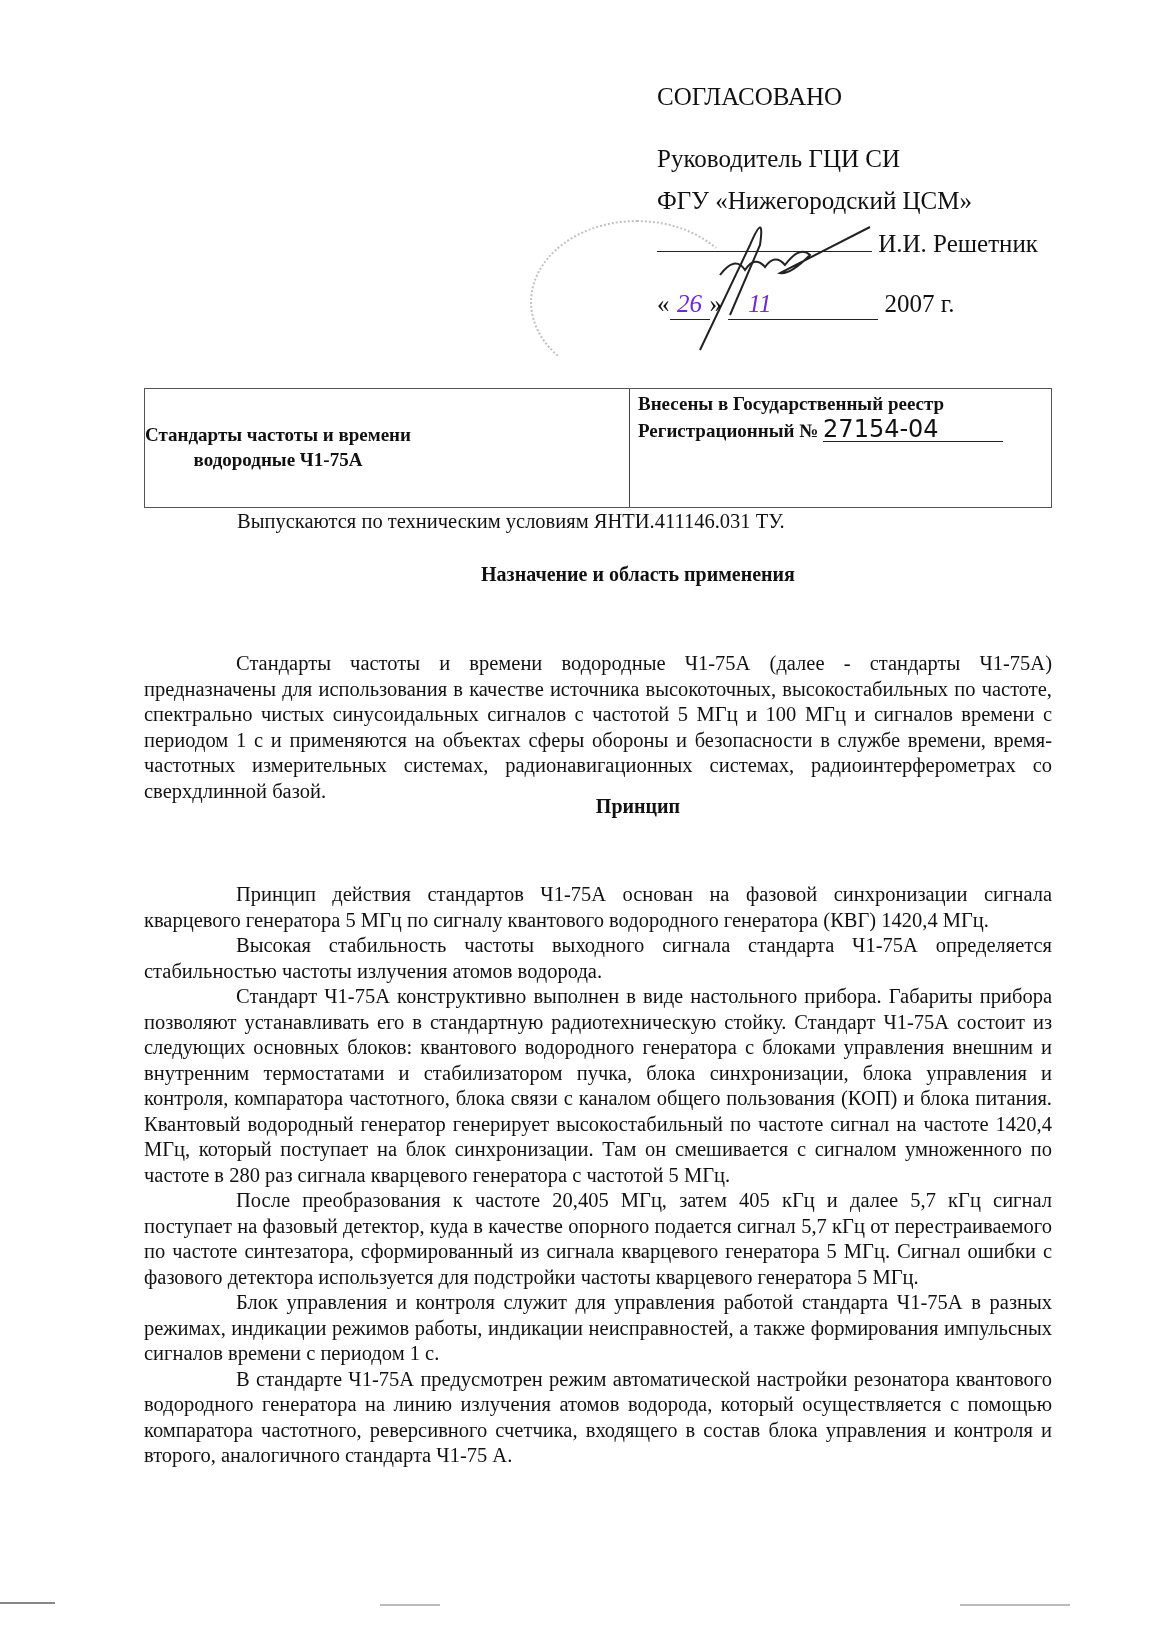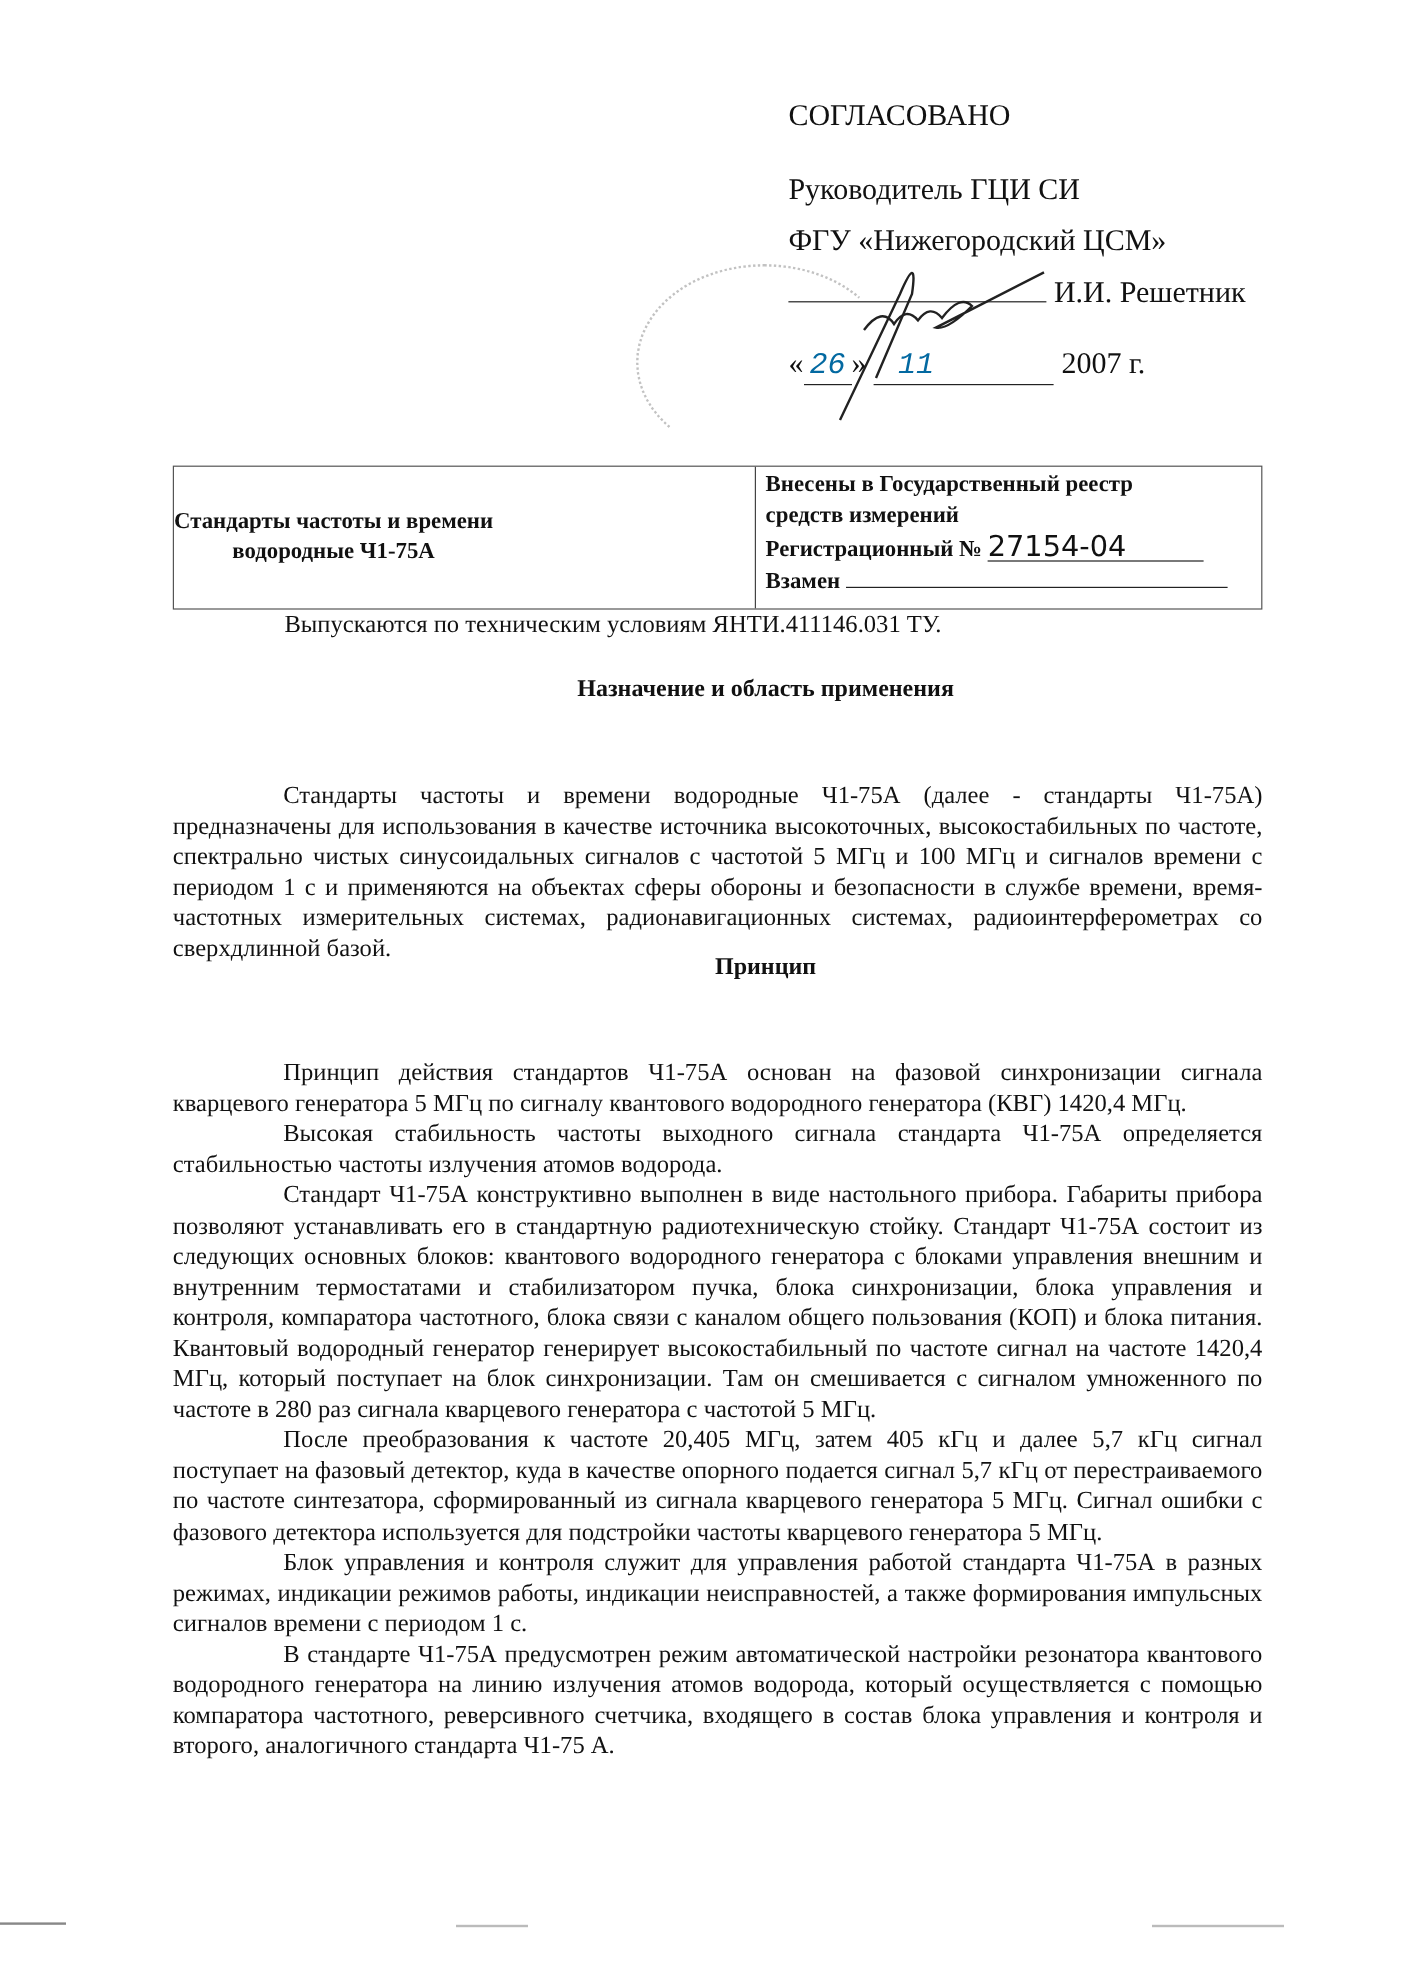--- a/index.html
+++ b/index.html
@@ -7,21 +7,21 @@
     width: 1172px; height: 1650px; position: relative; overflow: hidden;
     font-family: "Liberation Serif", "DejaVu Serif", serif;
     color: #111;
   }
   .abs { position: absolute; }
 
   
   .approval { left: 657px; top: 82px; font-size: 25px; line-height: 1.2; }
   .approval .line { position: absolute; left: 0; white-space: nowrap; }
   .sig-underline { display: inline-block; border-bottom: 1.5px solid #222; vertical-align: baseline; }
-  .hand { font-family: Liberation Mono, monospace; font-style: italic; color: #0369a1; }
+  .hand { font-family: Liberation Serif, serif; font-style: italic; color: #6d28d9; }
 
   
   .stamp {
     left: 530px; top: 220px; width: 210px; height: 160px;
     border: 2px dotted #9a9a9a; border-radius: 50%;
     border-right-color: transparent; border-bottom-color: transparent;
     opacity: 0.6;
   }
   .signature-scrawl { left: 690px; top: 205px; width: 190px; height: 150px; }
 
@@ -88,28 +88,23 @@
 
 <div class="abs reg-table">
   <div class="reg-left">
     <div>
       <div>Стандарты частоты и времени</div>
       <div>водородные Ч1-75А</div>
     </div>
   </div>
   <div class="reg-right">
     <div>Внесены в Государственный реестр</div>
-    <div>средств измерений</div>
     <div>
       <span>Регистрационный №</span>
       <span class="reg-number">27154-04</span>
-    </div>
-    <div>
-      <span>Взамен</span>
-      <span class="blank-line"></span>
     </div>
   </div>
 </div>
 
 <div class="abs tu-line">Выпускаются по техническим условиям ЯНТИ.411146.031 ТУ.</div>
 
 <div class="section-heading" style="top:563px;">
   <span>Назначение и область применения</span>
 </div>
 <div class="body-text" style="top:610px;">

